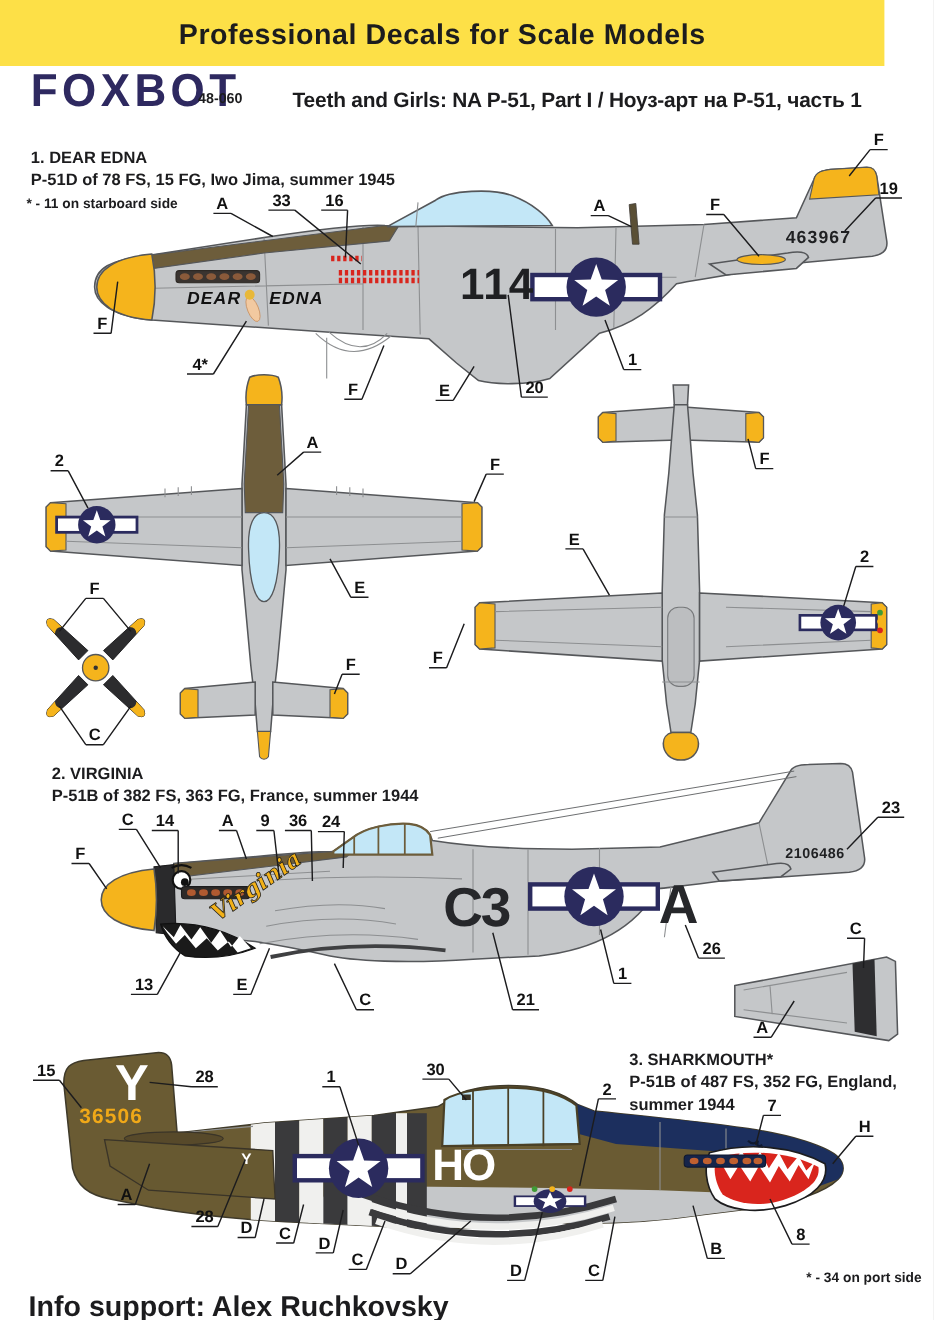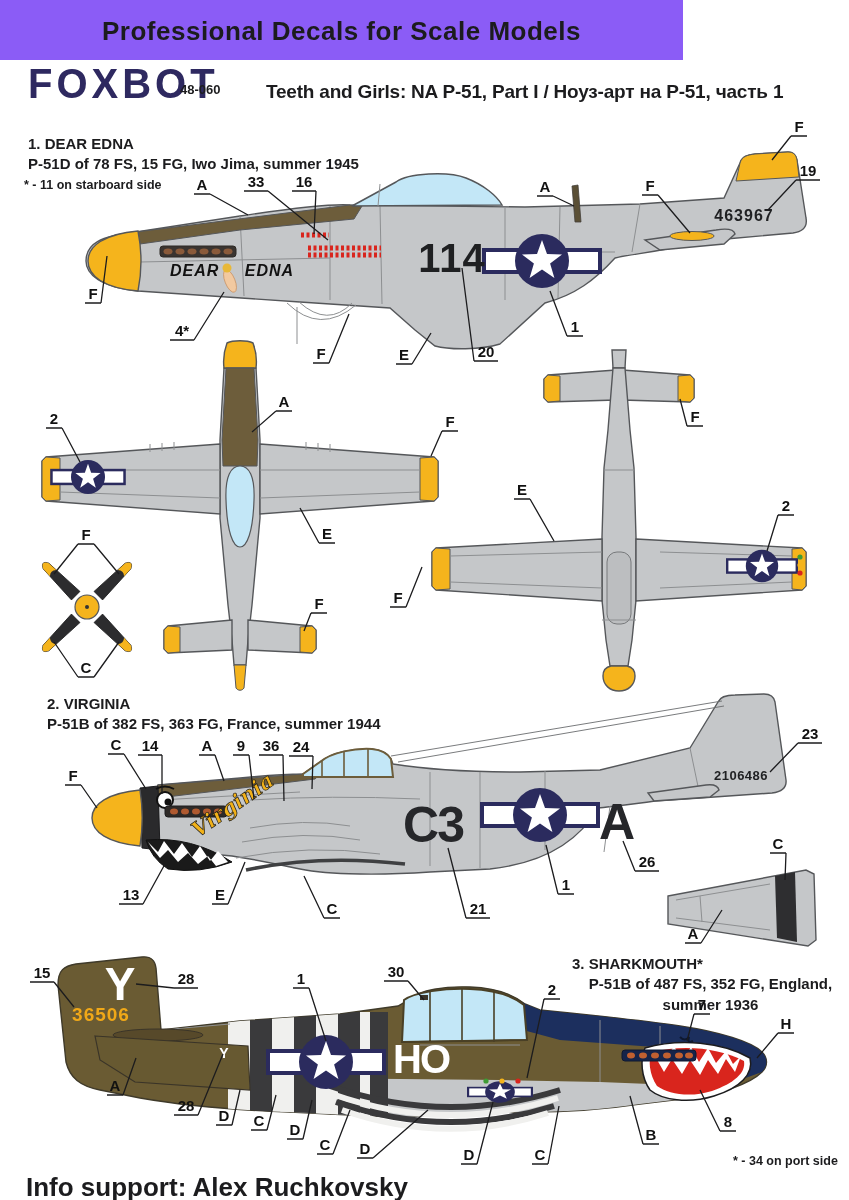--- a/index.html
+++ b/index.html
@@ -1,26 +1,26 @@
 <!DOCTYPE html>
 <html><head>
 <meta charset="utf-8">
 <style>
   html,body{margin:0;padding:0;background:#888;}
   .page{position:relative;width:849px;height:1200px;background:#ffffff;margin:0 auto;
         font-family:"Liberation Sans",sans-serif;overflow:hidden;}
-  .banner{position:absolute;top:0;left:0;width:683px;height:60px;background:#8b5cf6;}
+  .banner{position:absolute;top:0;left:0;width:804px;height:60px;background:#fde047;}
   .banner-text{position:absolute;top:16px;left:0;width:100%;text-align:center;
         font-size:26px;font-weight:bold;color:#1c1c1e;letter-spacing:0.5px;}
   .brand-logo{position:absolute;top:62px;left:28px;font-size:40px;line-height:40px;
         font-weight:800;color:#2e2960;letter-spacing:4px;transform:scaleY(1.05);transform-origin:left top;}
   .product-code{position:absolute;top:82px;left:180px;font-size:13px;font-weight:bold;color:#1c1c1e;}
   .product-title{position:absolute;top:81px;left:266px;font-size:19px;font-weight:bold;color:#1c1c1e;letter-spacing:-0.2px;}
   .sec{position:absolute;font-size:15px;font-weight:bold;color:#1c1c1e;line-height:1.35;}
-  .sec .sub{font-weight:bold;text-align:center;}
+  .sec .sub{font-weight:bold;}
   .note{position:absolute;font-size:12.5px;font-weight:bold;color:#1c1c1e;}
   .footer-info{position:absolute;top:1172px;left:26px;font-size:26px;font-weight:bold;color:#1c1c1e;}
   svg{position:absolute;top:0;left:0;}
   .callout-line{stroke:#1c1c1e;stroke-width:1.3;fill:none;}
   .callout-text{font-family:"Liberation Sans",sans-serif;font-size:15px;font-weight:bold;
         fill:#111;text-anchor:middle;}
   .panel{stroke:#8d8f91;stroke-width:1;fill:none;}
   .outline{stroke:#55575a;stroke-width:1.4;}
 </style>
 </head>
@@ -42,21 +42,21 @@
   </div>
   <div class="note" style="top:178px;left:24px;">* - 11 on starboard side</div>
 
   <div class="sec" style="top:694px;left:28px;margin-left:19px;">
     <div>2. VIRGINIA</div>
     <div class="sub">P-51B of 382 FS, 363 FG, France, summer 1944</div>
   </div>
 
   <div class="sec" style="top:954px;left:572px;">
     <div>3. SHARKMOUTH*</div>
-    <div class="sub">P-51B of 487 FS, 352 FG, England, summer 1936</div>
+    <div class="sub">P-51B of 487 FS, 352 FG, England, summer 1944</div>
   </div>
 
   <div class="footer-info">Info support: Alex Ruchkovsky</div>
   <div class="note" style="top:1154px;left:733px;">* - 34 on port side</div>
 
   <svg width="849" height="1200" viewBox="0 0 849 1200">
     <defs>
       <g id="roundel">
         <rect x="-58" y="-11" width="116" height="22" fill="#ffffff" stroke="#2b2b5e" stroke-width="4"></rect>
         <circle r="27" fill="#2b2b5e"></circle>

